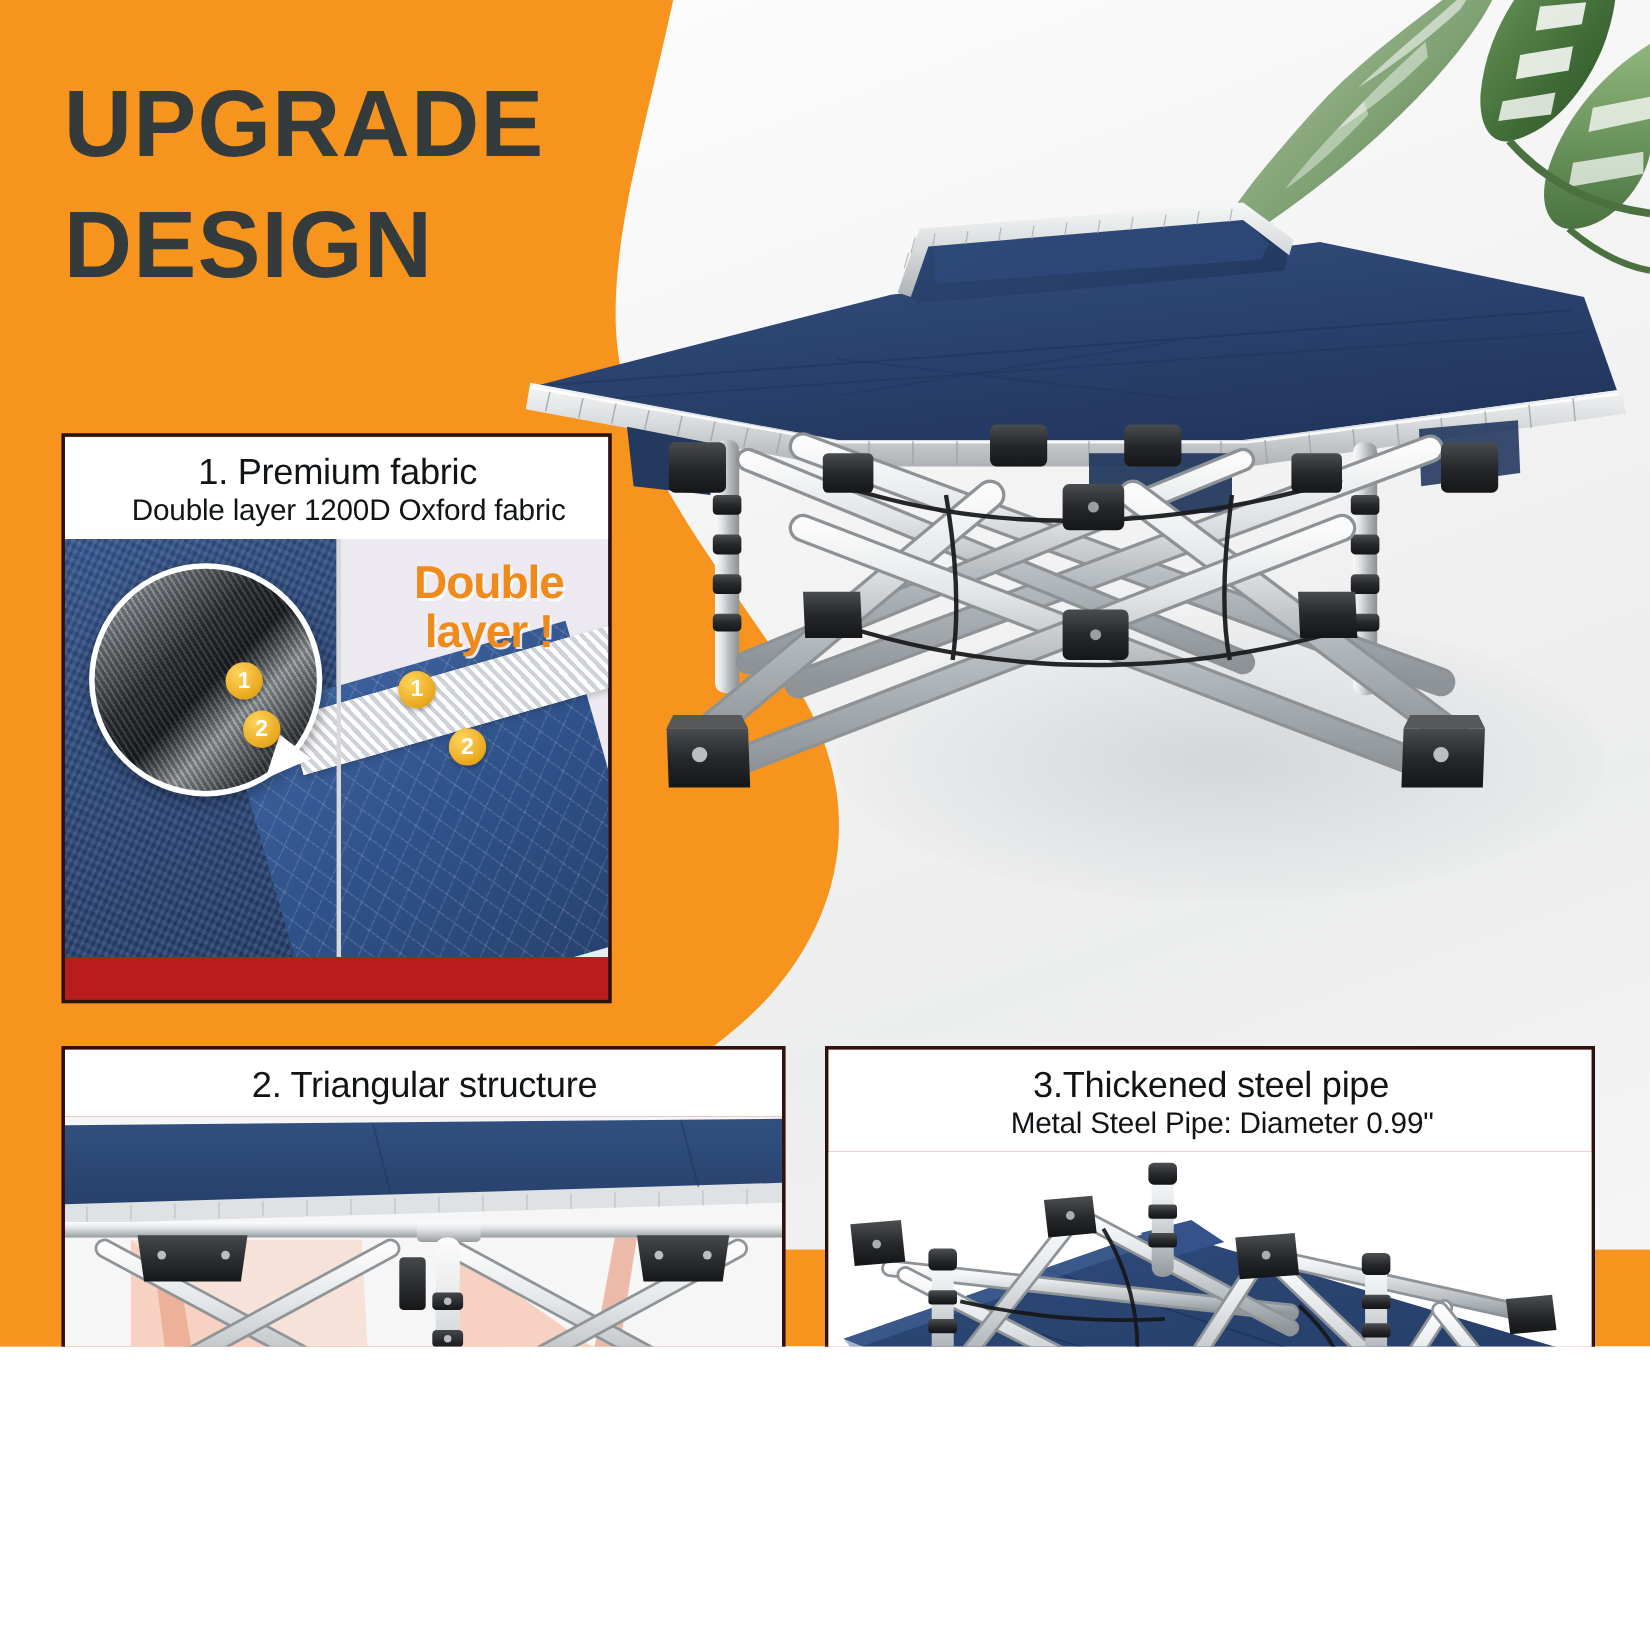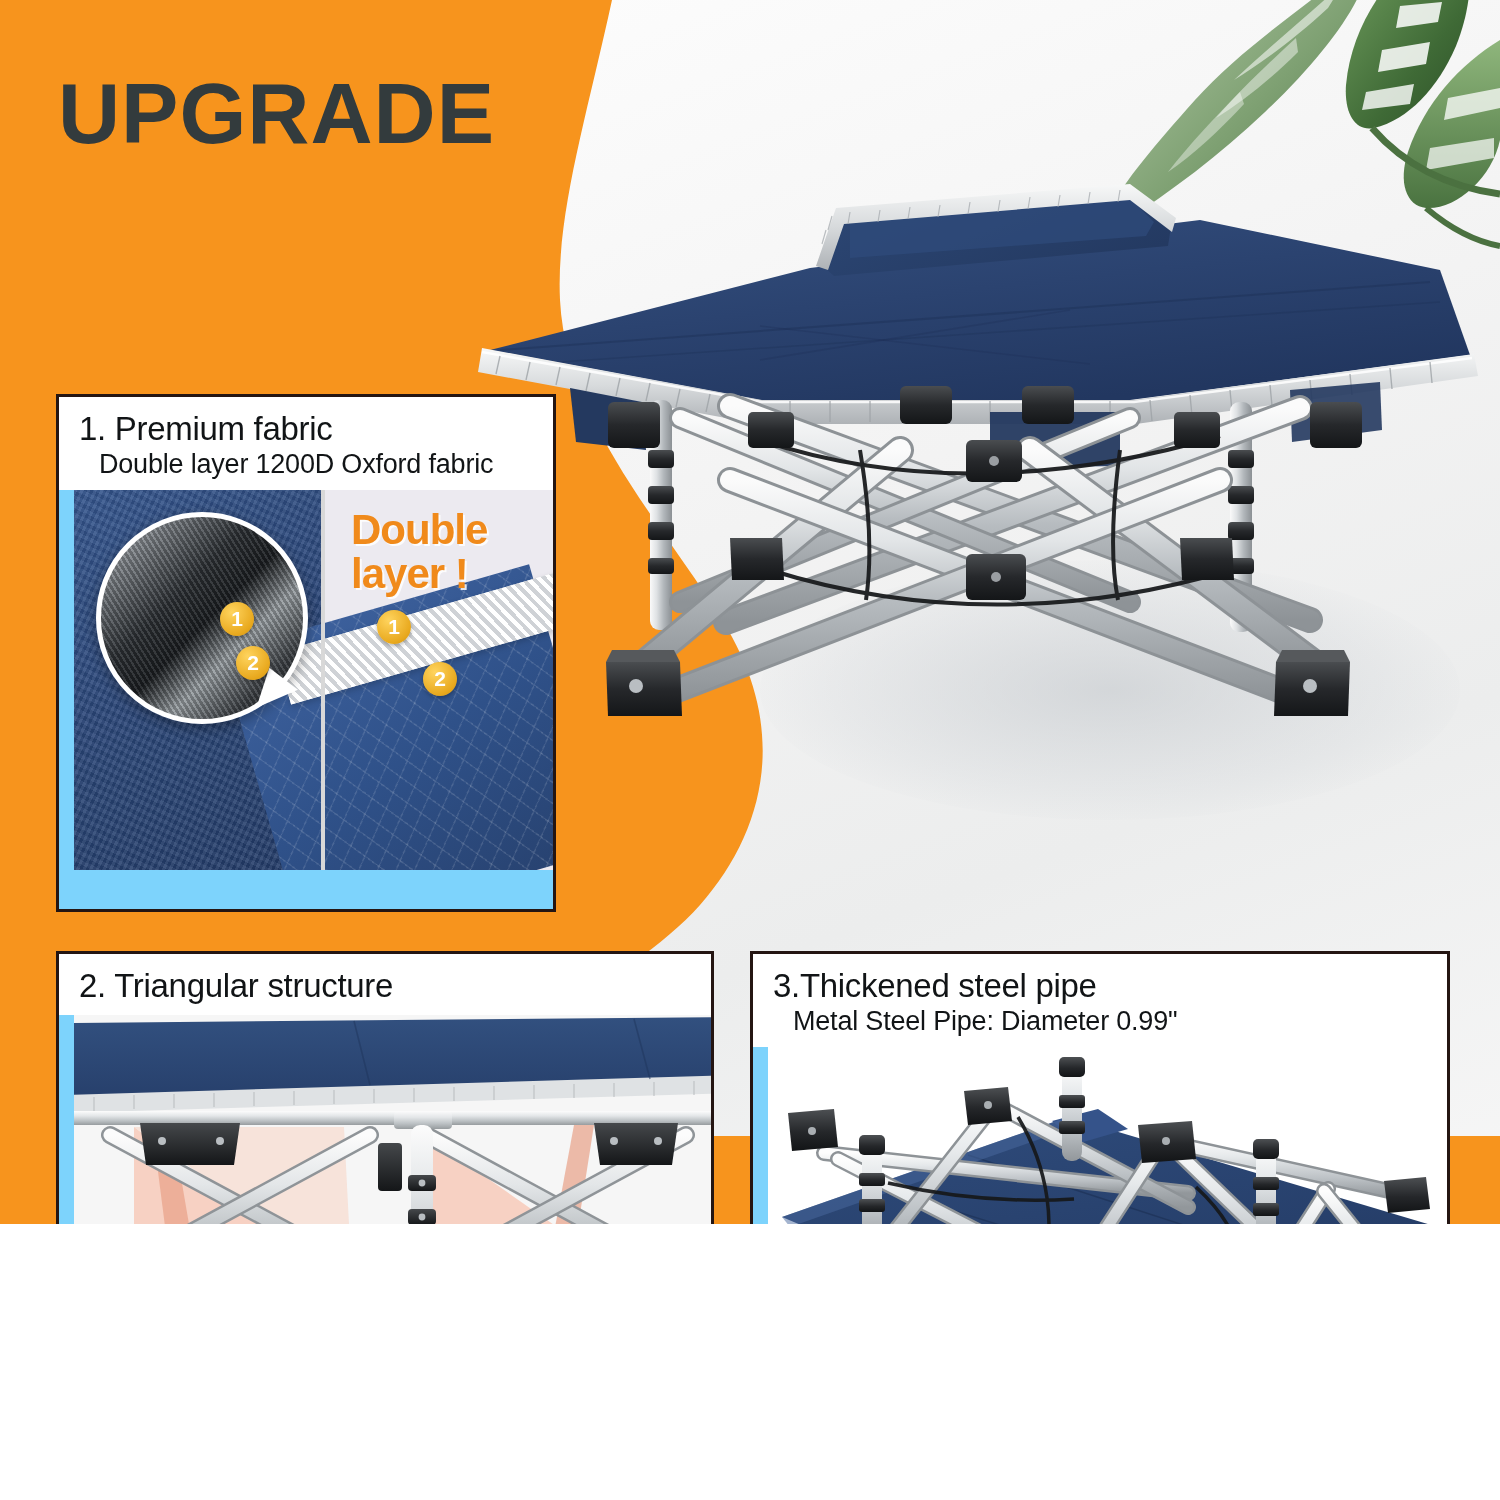--- a/index.html
+++ b/index.html
@@ -56,35 +56,36 @@
 
   
   .plant { position: absolute; right: 0; top: -20px; width: 400px; height: 340px; z-index: 4; }
 
   
   .hero-cot { position: absolute; left: 430px; top: 150px; width: 1070px; height: 660px; z-index: 5; }
 
   
   .card {
     position: absolute;
-    background: #7dd3fc;
+    background: #b91c1c;
     border: 3px solid #241512;
     z-index: 7;
     overflow: hidden;
+    text-align: center;
   }
   .card-head { padding: 14px 18px 10px 20px; background: #fff; }
   .card-title {
     font-size: 33px; font-weight: 400; color: #111416;
     line-height: 1.12; letter-spacing: -0.3px;
   }
   .card-sub {
     font-size: 27px; font-weight: 400; color: #111416;
     line-height: 1.2; padding-left: 20px; letter-spacing: -0.2px;
   }
-  .card-photo { position: relative; width: 100%; background: #1e3a66; overflow: hidden; margin-left: 15px; }
+  .card-photo { position: relative; width: 100%; background: #1e3a66; overflow: hidden; }
 
   
   #card-fabric { left: 56px; top: 394px; width: 500px; height: 518px; }
   #card-fabric .card-photo { height: 380px; }
 
   
   #card-triangle { left: 56px; top: 951px; width: 658px; height: 468px; }
   #card-triangle .card-photo { height: 316px; background: #f4f4f4; }
 
   
@@ -199,20 +200,21 @@
     <path d="M400,60 C360,84 324,124 308,172 C298,202 306,226 326,228 C356,230 392,198 400,160 Z" fill="url(#lf3)"></path>
     <path d="M348,118 L400,108 L400,128 L344,140 Z" fill="#ffffff" opacity="0.75"></path>
     <path d="M330,168 L394,158 L394,178 L326,190 Z" fill="#ffffff" opacity="0.7"></path>
 
     <path d="M272,148 C300,180 340,206 400,214" stroke="#4b7140" stroke-width="7" fill="none"></path>
     <path d="M326,228 C352,250 378,262 400,266" stroke="#4b7140" stroke-width="6" fill="none"></path>
   </svg>
 
   <div class="title-block">
     <div class="title-line">UPGRADE</div>
+    <div class="title-line">DESIGN</div>
   </div>
 
   <svg class="hero-cot" viewBox="0 0 1070 660">
     <defs>
       <linearGradient id="navyTop" x1="0" y1="0" x2="0.6" y2="1">
         <stop offset="0" stop-color="#34507f"></stop>
           <stop offset="0.5" stop-color="#2b4370"></stop>
           <stop offset="1" stop-color="#223760"></stop>
       </linearGradient>
       <linearGradient id="navyTop2" x1="0" y1="0" x2="1" y2="0.6">

